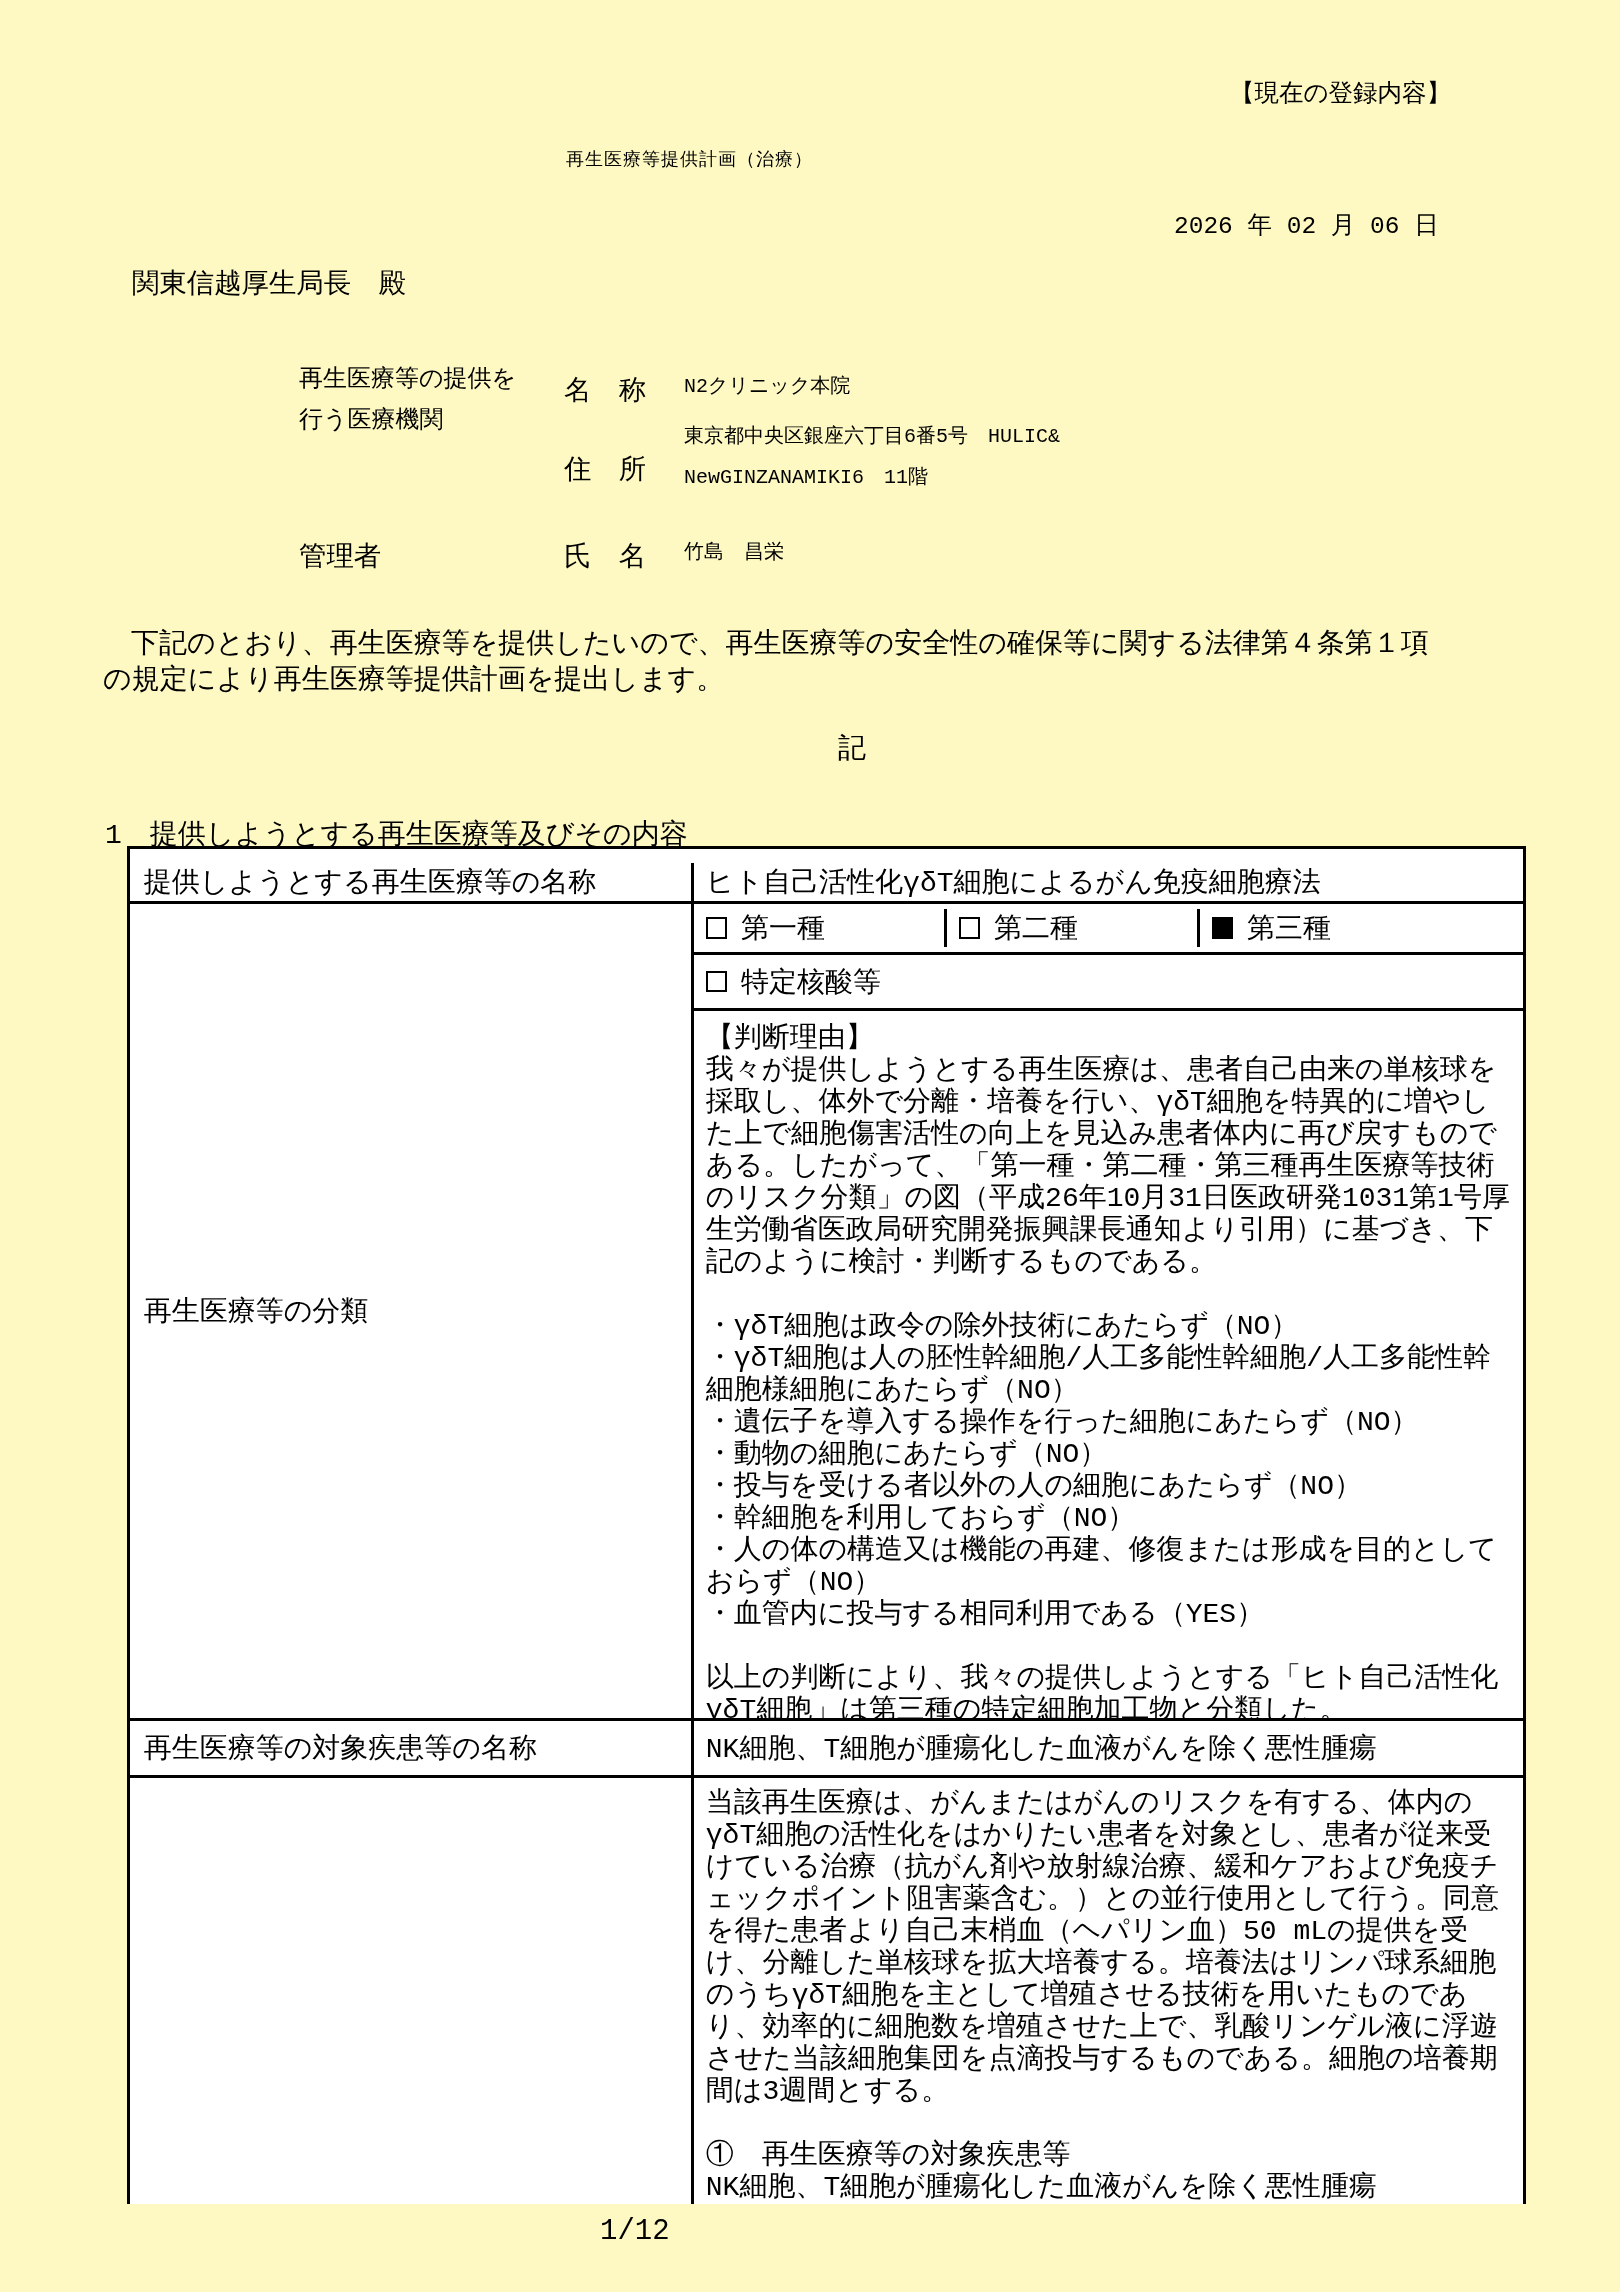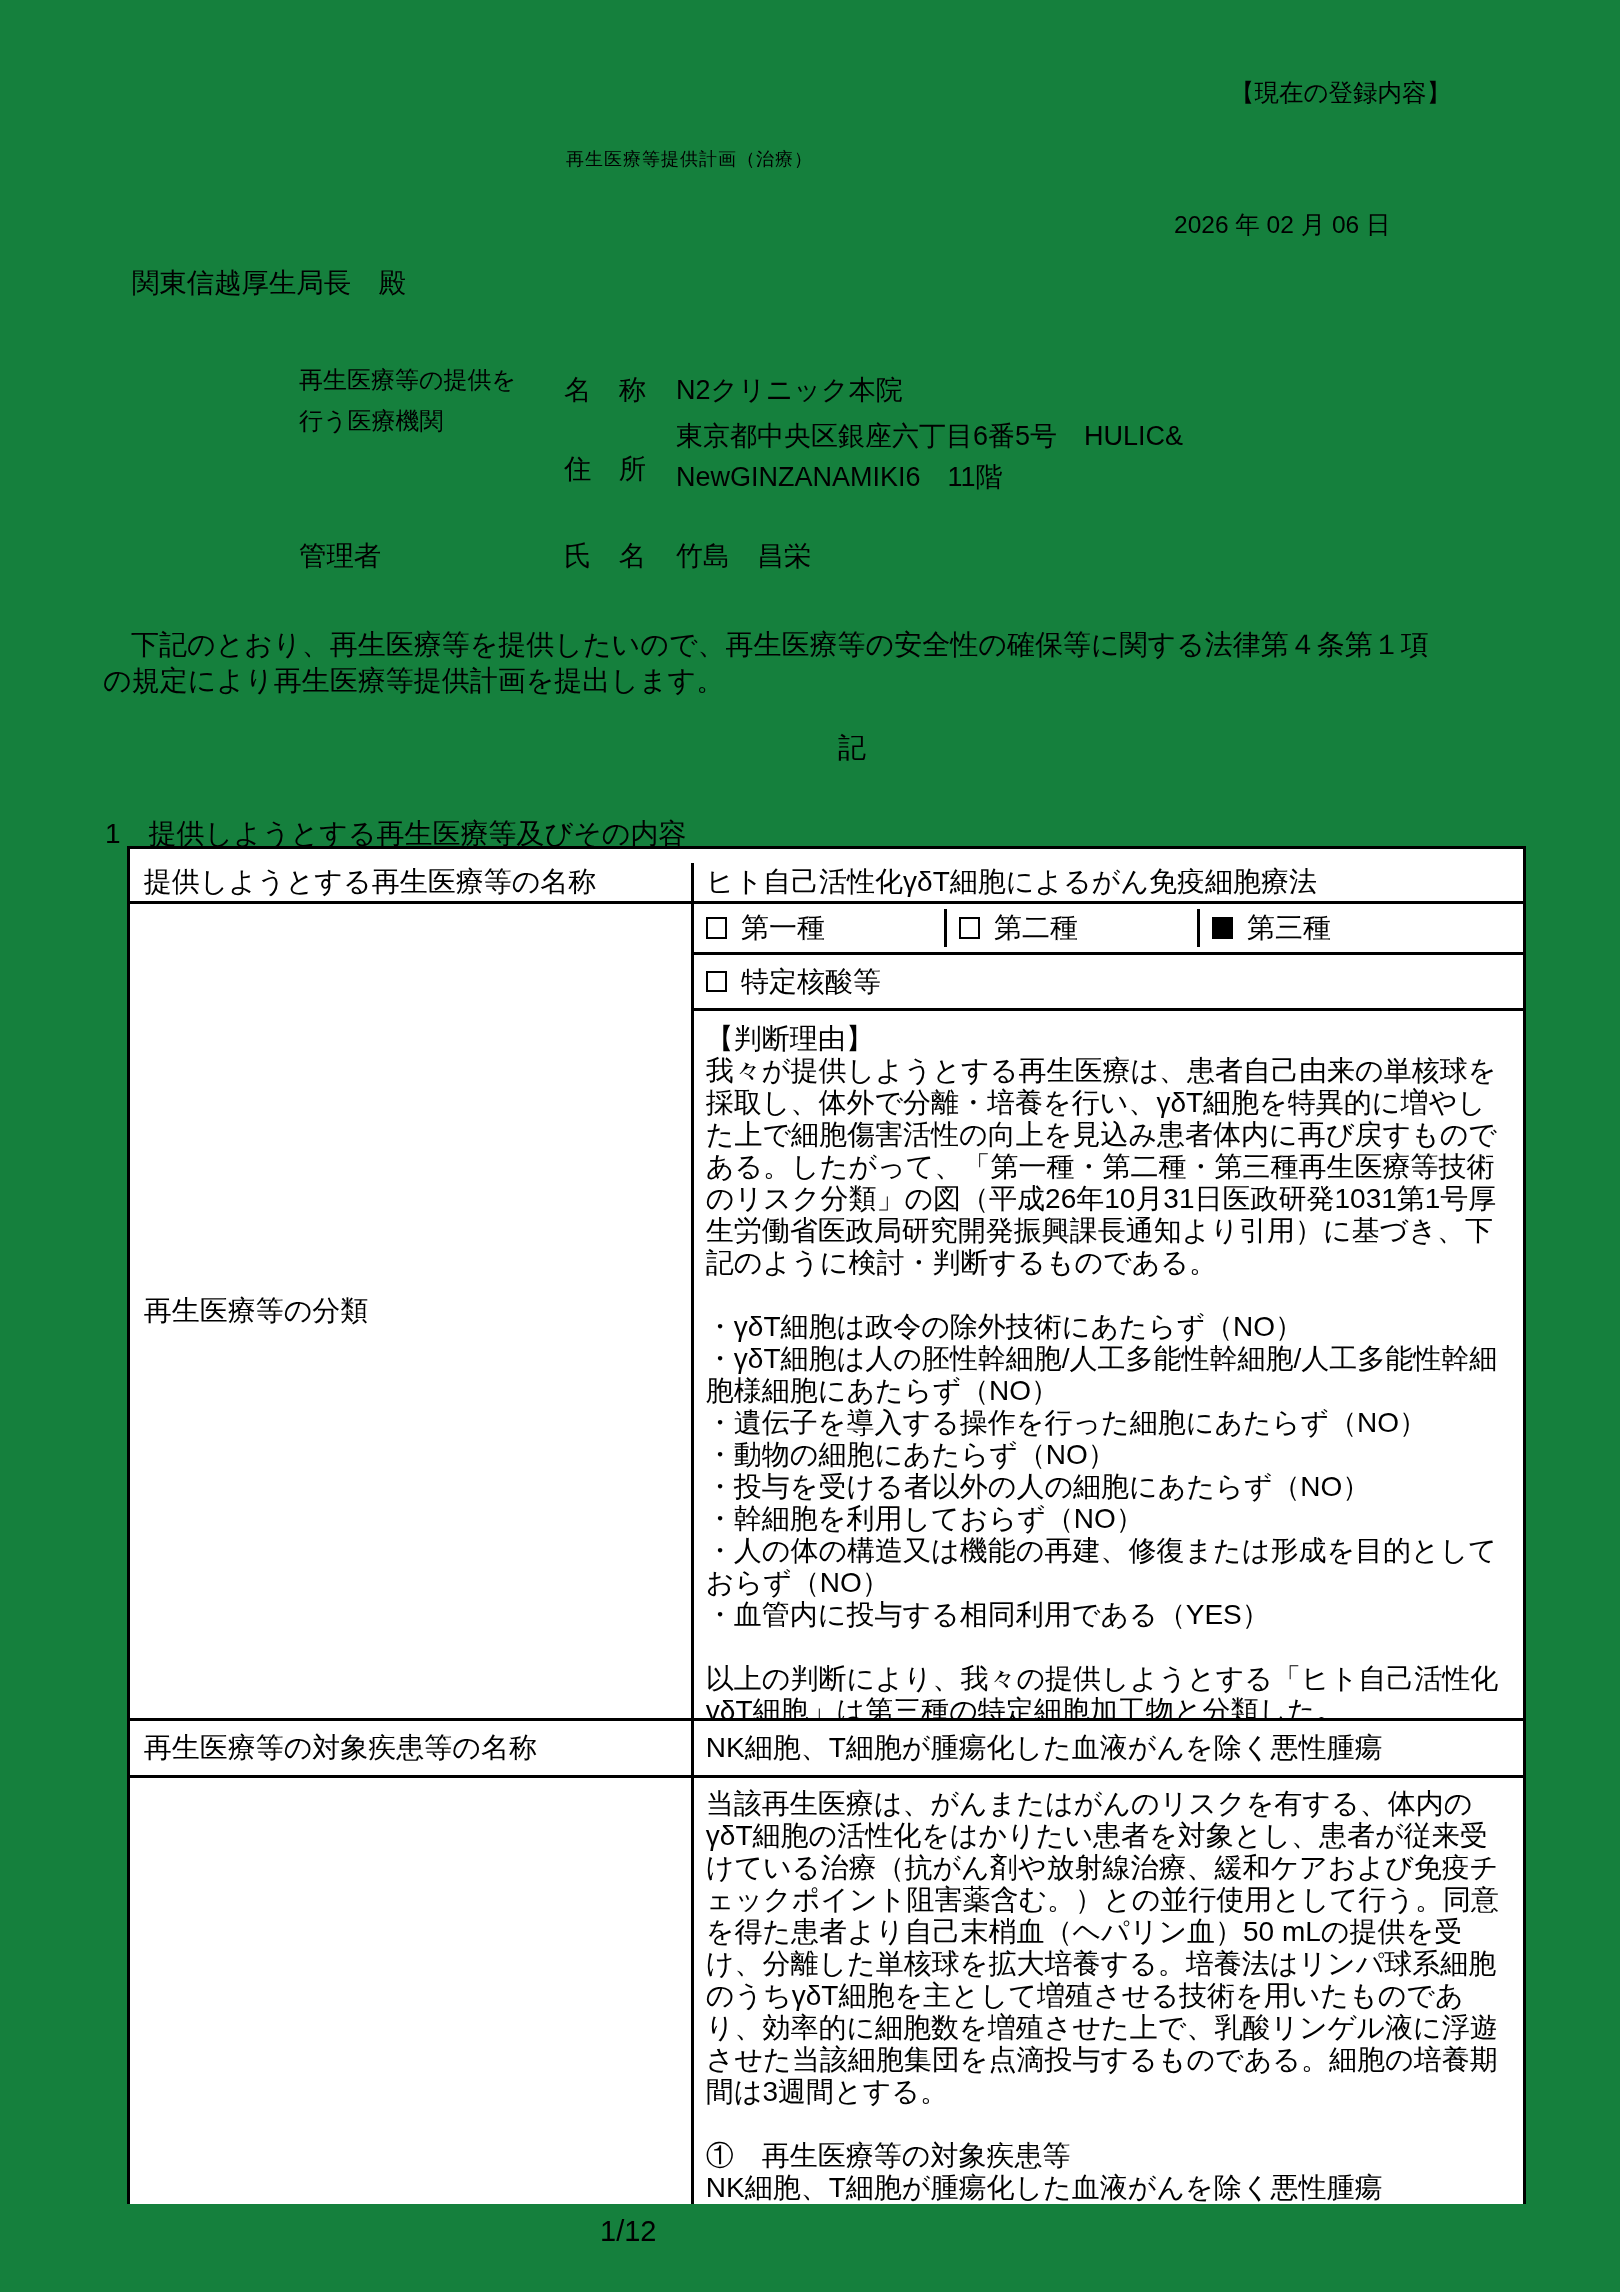--- a/index.html
+++ b/index.html
@@ -1,34 +1,34 @@
 <!DOCTYPE html>
 <html lang="ja"><head>
 <meta charset="utf-8">
 <style>
   * { margin:0; padding:0; box-sizing:border-box; }
   html,body { background:#888; }
   .page {
     position:relative;
     width:1620px; height:2293px;
-    background:#15803d;
+    background:#fef9c3;
     overflow:hidden;
-    font-family:Liberation Sans, sans-serif;
+    font-family:Liberation Mono, monospace;
     color:#000;
   }
   .abs { position:absolute; white-space:pre-line; }
 
   .reg-note   { left:1230px; top:76px;  font-size:24.5px; }
   .doc-title  { left:566px;  top:147px; font-size:18px; letter-spacing:1px; }
   .doc-date   { left:1174px; top:208px; font-size:24.5px; }
   .addressee  { left:132px;  top:265px; font-size:27.4px; }
 
   .provider-label { left:299px; top:359px; font-size:24px; line-height:41px; }
   .fld-label      { font-size:27.4px; }
-  .fld-value      { font-size:27px; }
+  .fld-value      { font-size:20px;margin-left:8px; }
   .name-label     { left:564px; top:372px; }
   .name-value     { left:676px; top:372px; }
   .addr-label     { left:564px; top:451px; }
   .addr-value     { left:676px; top:416px; line-height:41px; }
   .mgr-label      { left:299px; top:538px; font-size:27.4px; }
   .mgrname-label  { left:564px; top:538px; }
   .mgrname-value  { left:676px; top:538px; }
 
   .statement { left:103px; top:627px; width:1431px; font-size:28px; line-height:36px; }
   .ki        { left:838px; top:729px; font-size:28px; }

